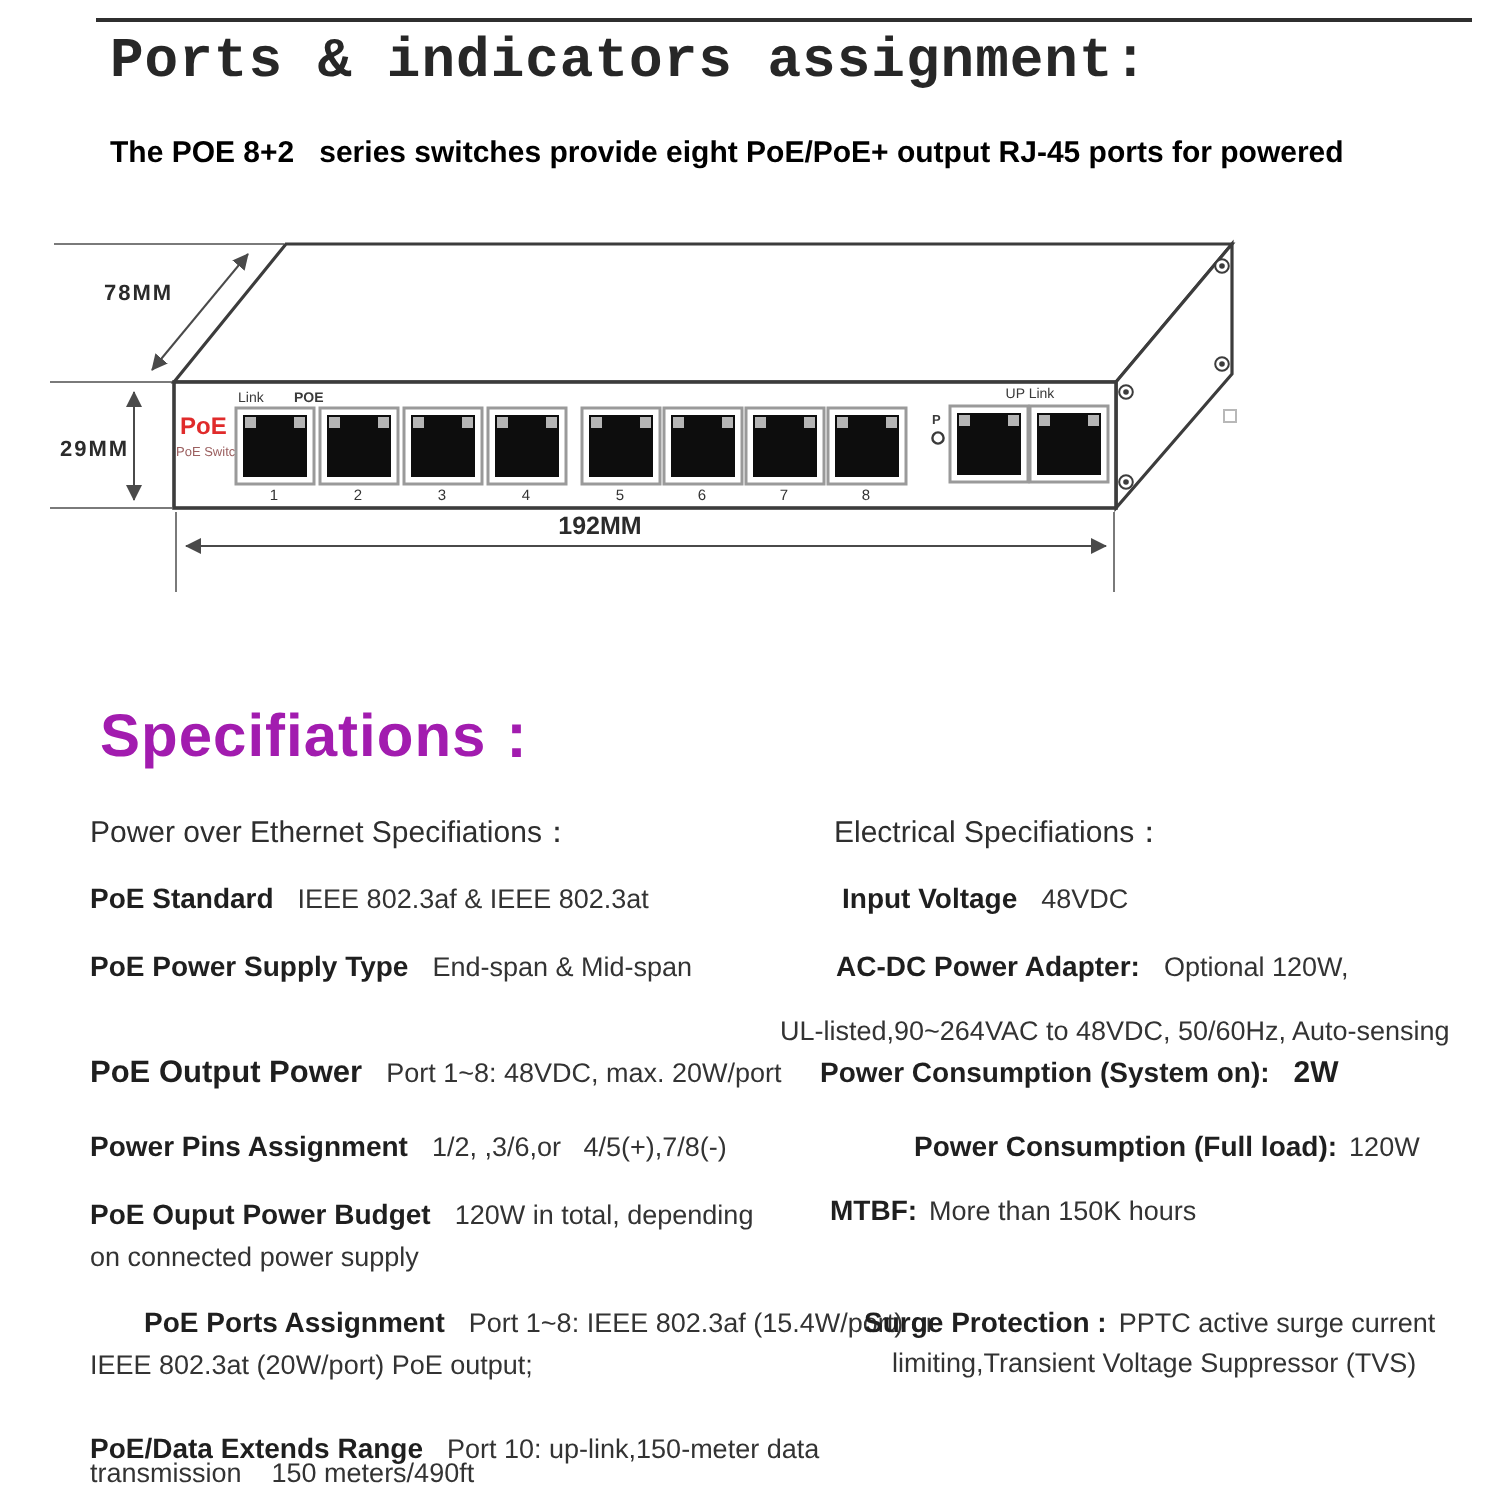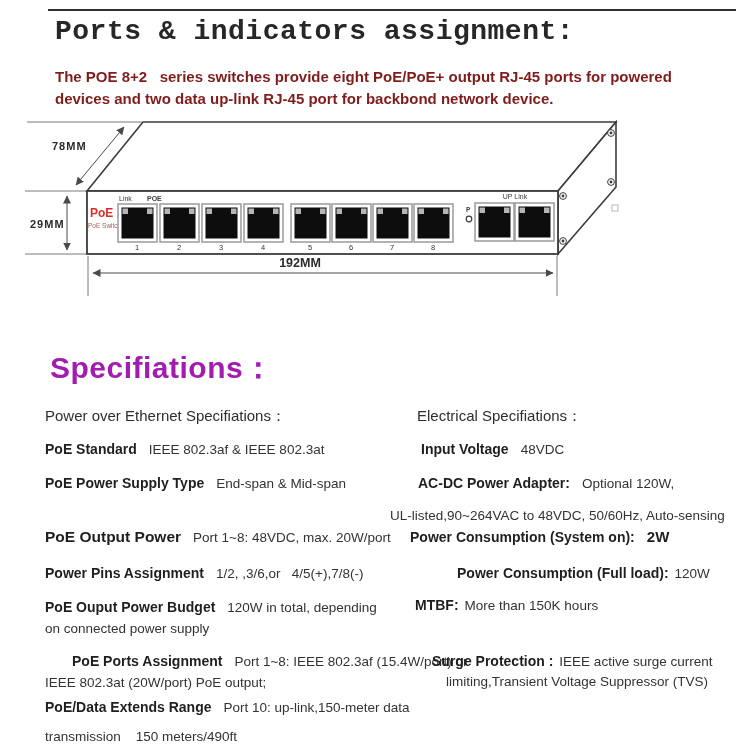--- a/index.html
+++ b/index.html
@@ -2,42 +2,42 @@
 <html><head>
 <meta charset="utf-8">
 <style>
   html,body{margin:0;padding:0;background:#fff;}
   .page{position:relative;width:750px;height:750px;background:#ffffff;overflow:hidden;
         font-family:"Liberation Sans",sans-serif;color:#2b2b2b;}
   .toprule{position:absolute;left:48px;top:9px;width:688px;height:2px;background:#2f2f2f;}
   .title{position:absolute;left:55px;top:16px;font-size:28px;font-weight:bold;
          letter-spacing:0.5px;color:#272727;margin:0;font-family:Liberation Mono, monospace;}
   .intro{position:absolute;left:55px;top:66px;width:670px;margin:0;
-         font-size:15px;font-weight:bold;line-height:22px;color:#7f1d1d;white-space:pre;}
+         font-size:15px;font-weight:bold;line-height:22px;color:#000000;white-space:pre;}
   .diagram{position:absolute;left:0;top:0;width:750px;height:310px;}
   svg text{font-family:"Liberation Sans",sans-serif;}
   .spechead{position:absolute;left:50px;top:348px;margin:0;font-size:30px;
             font-weight:bold;color:#a21caf;letter-spacing:0.5px;}
   .row{position:absolute;font-size:13.5px;color:#333;white-space:pre;}
   .row .lbl{font-weight:bold;font-size:14px;color:#1f1f1f;}
   .row .lbl.big{font-size:15.5px;}
   .row .val{margin-left:12px;}
   .row .val.b{font-weight:bold;font-size:15px;color:#1f1f1f;}
   .row.section{font-size:15px;color:#2e2e2e;}
 </style>
 </head>
 <body>
 
 <div class="page">
 
   <div class="toprule"></div>
 
   <h1 class="title">Ports &amp; indicators assignment:</h1>
 
-  <p class="intro"><span>The POE 8+2   series switches provide eight PoE/PoE+ output RJ-45 ports for powered</span><br><span>devices and two data up-link RJ-45 port for backbond network device.</span></p>
+  <p class="intro"><span>The POE 8+2   series switches provide eight PoE/PoE+ output RJ-45 ports for powered</span><br></p>
 
   <svg class="diagram" viewBox="0 0 750 310" width="750" height="310">
     <defs>
       <marker id="arr" markerWidth="9" markerHeight="8" refX="7.5" refY="4" orient="auto-start-reverse">
         <path d="M0,0 L8,4 L0,8 z" fill="#4a4a4a"></path>
       </marker>
       <g id="rj45">
         <rect x="0" y="0" width="39" height="38" fill="#ffffff" stroke="#9a9a9a" stroke-width="1.5"></rect>
         <rect x="3.5" y="3.5" width="32" height="31" fill="#0d0d0d"></rect>
         <rect x="4.5" y="4.5" width="5.5" height="5.5" fill="#b5b5b5"></rect>
@@ -124,33 +124,33 @@
   <div class="row" style="left:45px;top:528px;"><span class="lbl big">PoE Output Power</span><span class="val">Port 1~8: 48VDC, max. 20W/port</span></div>
 
   <div class="row" style="left:45px;top:565px;"><span class="lbl">Power Pins Assignment</span><span class="val">1/2, ,3/6,or   4/5(+),7/8(-)</span></div>
 
   <div class="row" style="left:45px;top:599px;"><span class="lbl">PoE Ouput Power Budget</span><span class="val">120W in total, depending</span></div>
   <div class="row" style="left:45px;top:621px;">on connected power supply</div>
 
   <div class="row" style="left:45px;top:653px;margin-left:27px;"><span class="lbl">PoE Ports Assignment</span><span class="val">Port 1~8: IEEE 802.3af (15.4W/port) or</span></div>
   <div class="row" style="left:45px;top:675px;">IEEE 802.3at (20W/port) PoE output;</div>
 
-  <div class="row" style="left:45px;top:699px;"><span class="lbl">PoE/Data Extends Range</span><span class="val">Port 10: up-link,150-meter data</span></div>
+  <div class="row" style="left:45px;top:716px;"><span class="lbl">PoE/Data Extends Range</span><span class="val">Port 10: up-link,150-meter data</span></div>
   <div class="row" style="left:45px;top:729px;">transmission    150 meters/490ft</div>
 
   <div class="row section" style="left:417px;top:407px;">Electrical Specifiations：</div>
 
   <div class="row" style="left:421px;top:441px;"><span class="lbl">Input Voltage</span><span class="val">48VDC</span></div>
 
   <div class="row" style="left:418px;top:475px;"><span class="lbl">AC-DC Power Adapter:</span><span class="val">Optional 120W,</span></div>
 
   <div class="row" style="left:390px;top:508px;">UL-listed,90~264VAC to 48VDC, 50/60Hz, Auto-sensing</div>
 
   <div class="row" style="left:410px;top:528px;"><span class="lbl">Power Consumption (System on):</span><span class="val b">2W</span></div>
 
   <div class="row" style="left:417px;top:565px;padding-left:40px;"><span class="lbl">Power Consumption (Full load):</span><span class="val" style="margin-left:6px;">120W</span></div>
 
   <div class="row" style="left:415px;top:597px;"><span class="lbl">MTBF:</span><span class="val" style="margin-left:6px;">More than 150K hours</span></div>
 
-  <div class="row" style="left:432px;top:653px;"><span class="lbl">Surge Protection :</span><span class="val" style="margin-left:6px;">IEEE active surge current</span></div>
+  <div class="row" style="left:432px;top:653px;"><span class="lbl">Surge Protection :</span><span class="val" style="margin-left:6px;">PPTC active surge current</span></div>
   <div class="row" style="left:446px;top:674px;">limiting,Transient Voltage Suppressor (TVS)</div>
 
 </div>
 
 </body></html>

